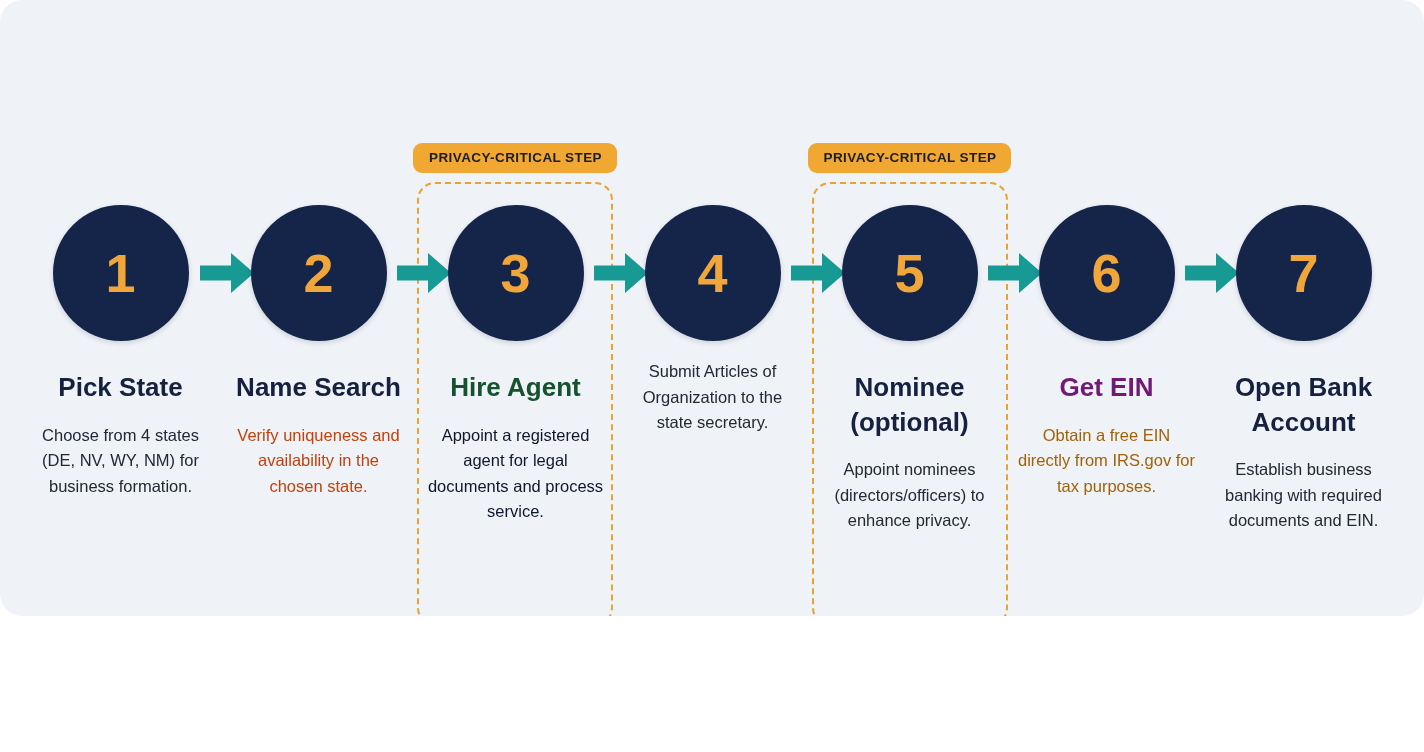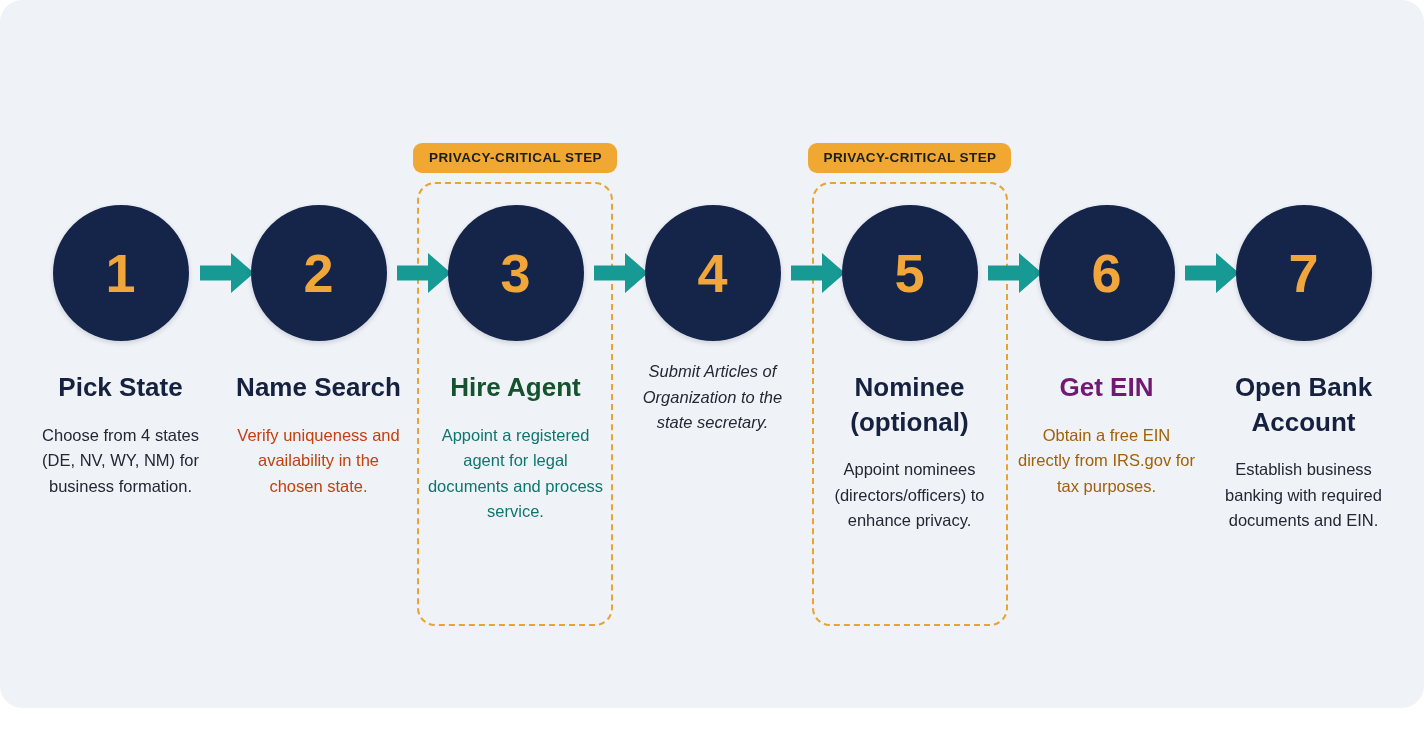--- a/index.html
+++ b/index.html
@@ -10,21 +10,21 @@
   body {
     width: 1424px;
     height: 752px;
     overflow: hidden;
     font-family: "Liberation Sans", sans-serif;
   }
 
   .board {
     position: relative;
     width: 1424px;
-    height: 708px;
+    height: 616px;
     background: #eff2f7;
     border-radius: 22px;
     overflow: hidden;
     box-sizing: border-box;
   }
 
   
   .highlight-box {
     position: absolute;
     border: 2px dashed #e8a331;
@@ -169,27 +169,27 @@
           <span class="circle-num" style="color: rgb(240, 166, 58);">2</span>
         </div>
         <div class="step-title" style="color: rgb(21, 33, 63);">Name Search</div>
         <div class="step-desc" style="color: #c2410c;">Verify uniqueness and availability in the chosen state.</div>
       </div>
       <div class="step" style="left: 417px;">
         <div class="circle" style="background: rgb(21, 37, 74);">
           <span class="circle-num" style="color: rgb(240, 166, 58);">3</span>
         </div>
         <div class="step-title" style="color: #14532d;">Hire Agent</div>
-        <div class="step-desc" style="color: #0f766e;">Appoint a registered agent for legal documents and process service.</div>
+        <div class="step-desc" style="color: #0f172a;">Appoint a registered agent for legal documents and process service.</div>
       </div>
       <div class="step" style="left: 614px;">
         <div class="circle" style="background: rgb(21, 37, 74);">
           <span class="circle-num" style="color: rgb(240, 166, 58);">4</span>
         </div>
-        <div class="step-desc" style="color: rgb(35, 40, 51); font-style: italic;">Submit Articles of Organization to the state secretary.</div>
+        <div class="step-desc" style="color: rgb(35, 40, 51);">Submit Articles of Organization to the state secretary.</div>
       </div>
       <div class="step" style="left: 811px;">
         <div class="circle" style="background: rgb(21, 37, 74);">
           <span class="circle-num" style="color: rgb(240, 166, 58);">5</span>
         </div>
         <div class="step-title" style="color: rgb(21, 33, 63);">Nominee (optional)</div>
         <div class="step-desc" style="color: rgb(35, 40, 51);">Appoint nominees (directors/officers) to enhance privacy.</div>
       </div>
       <div class="step" style="left: 1008px;">
         <div class="circle" style="background: rgb(21, 37, 74);">

